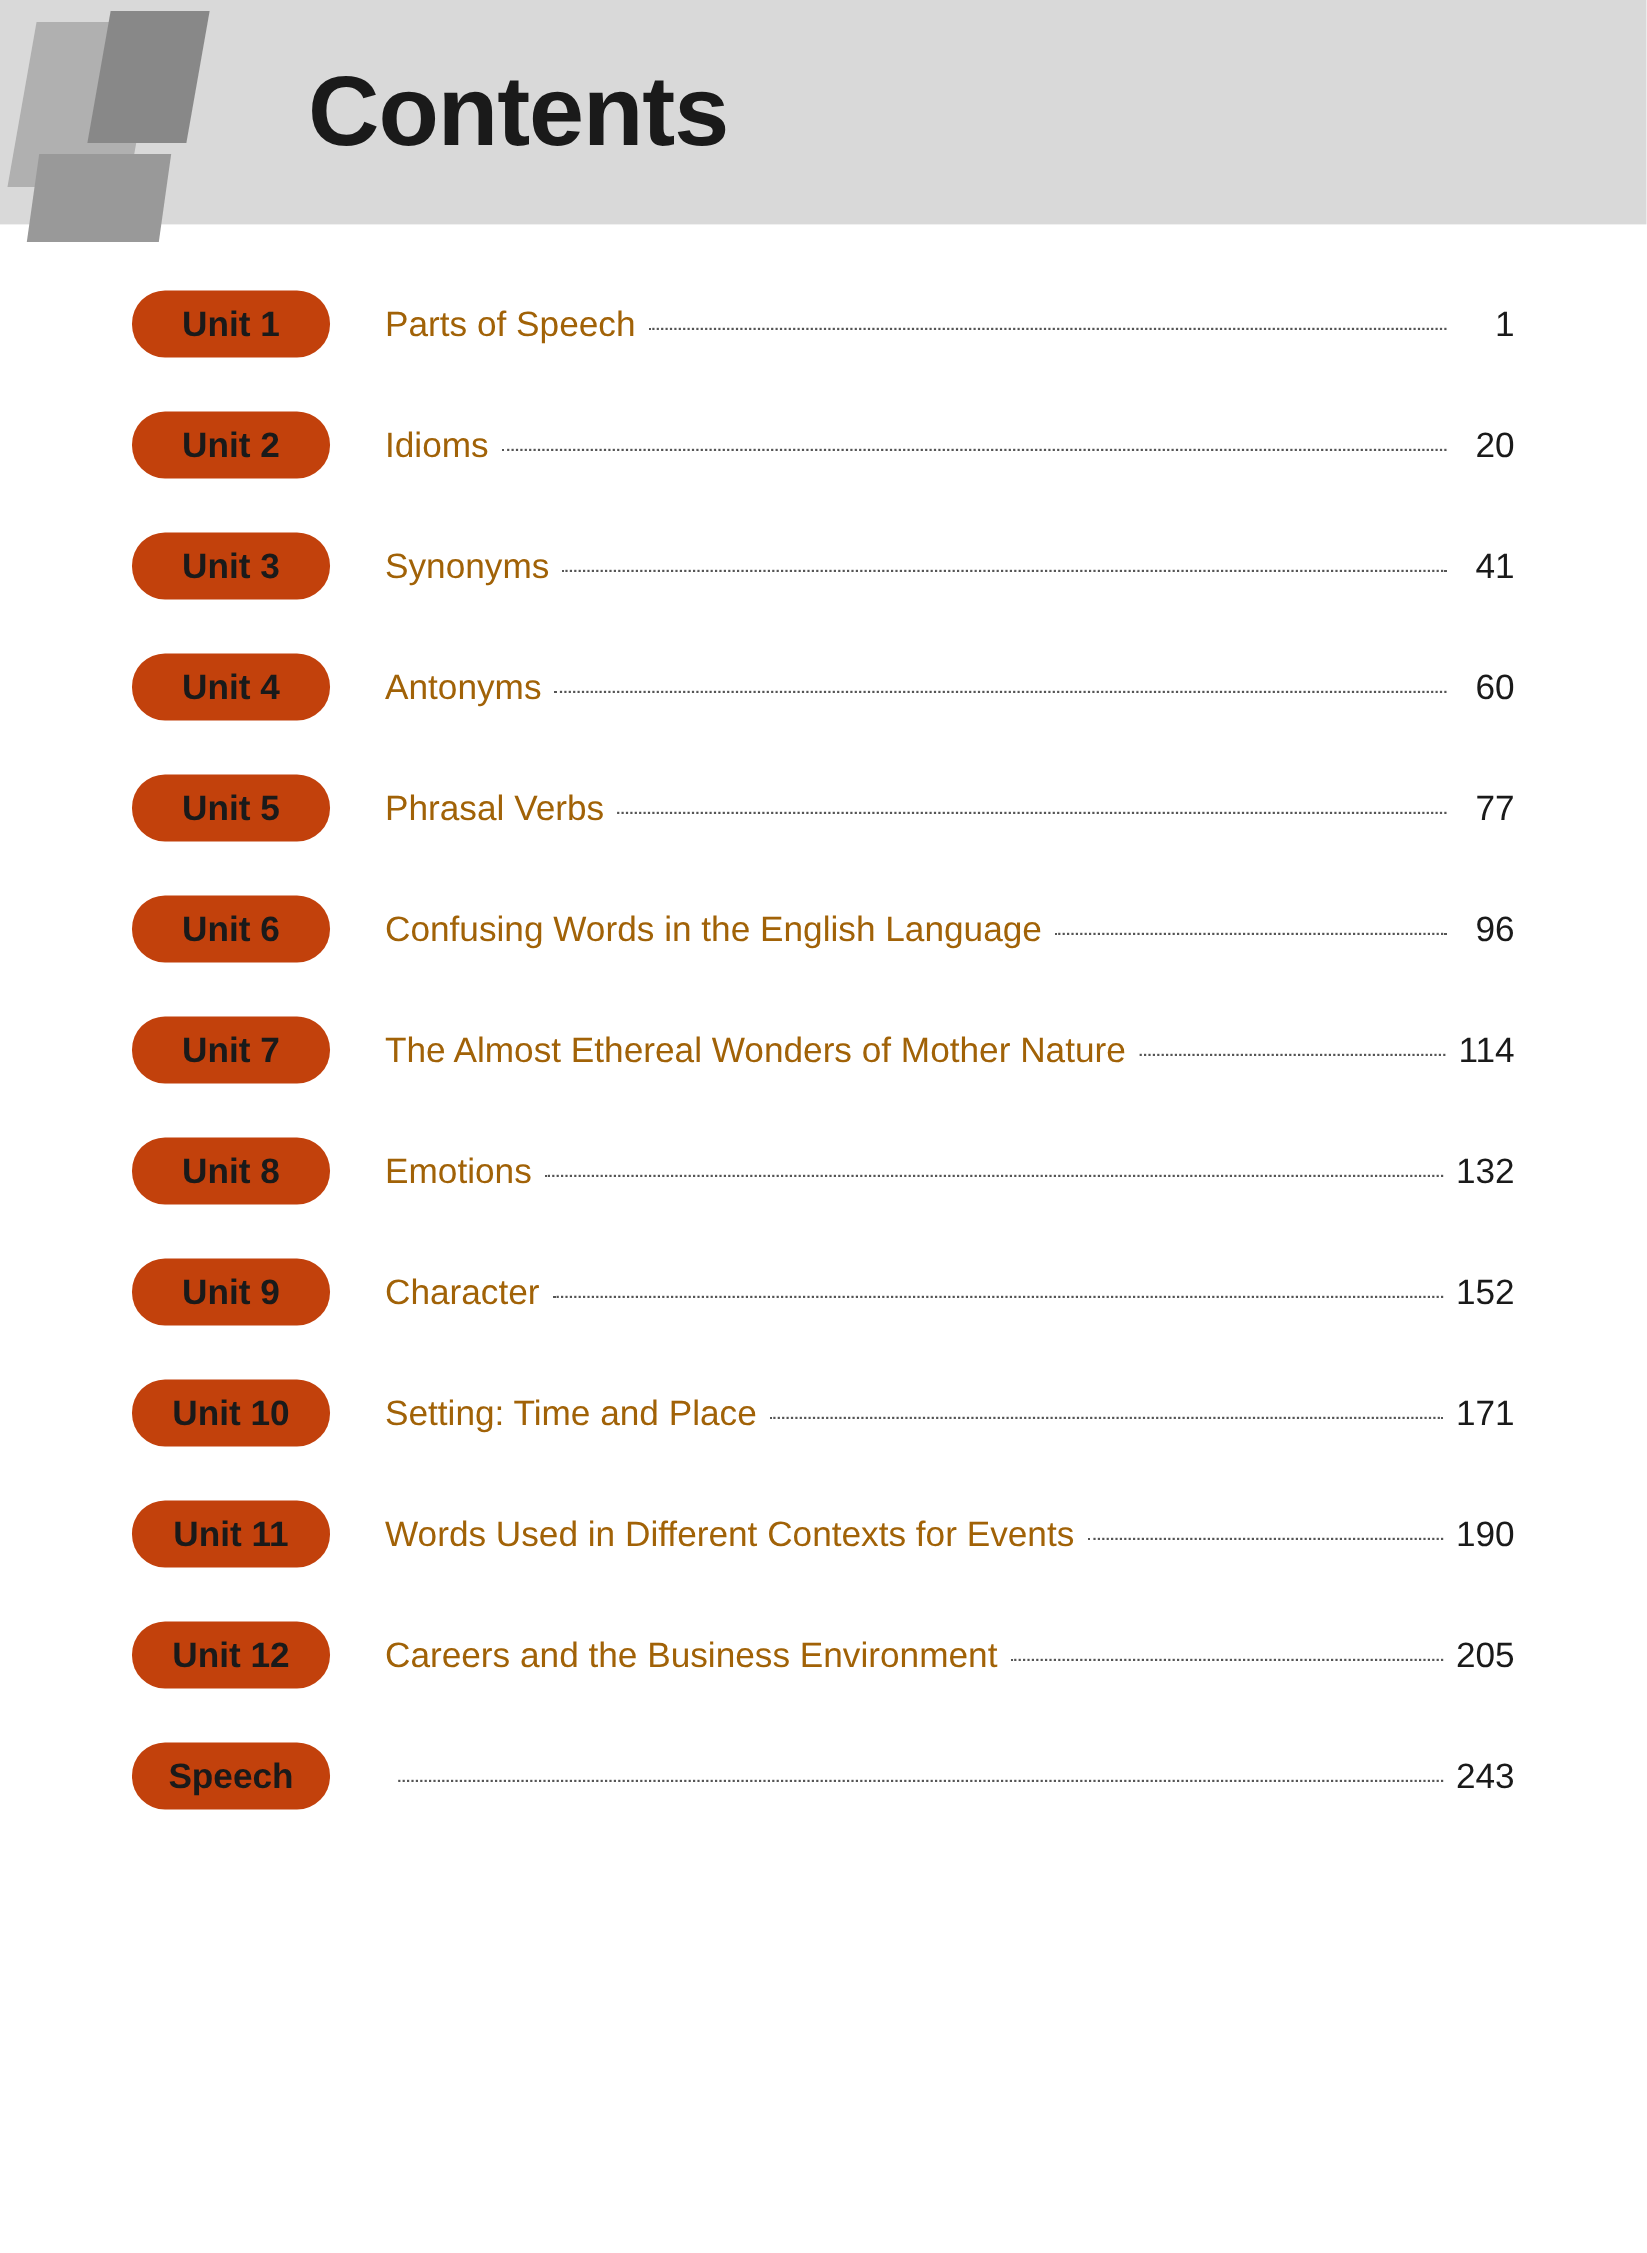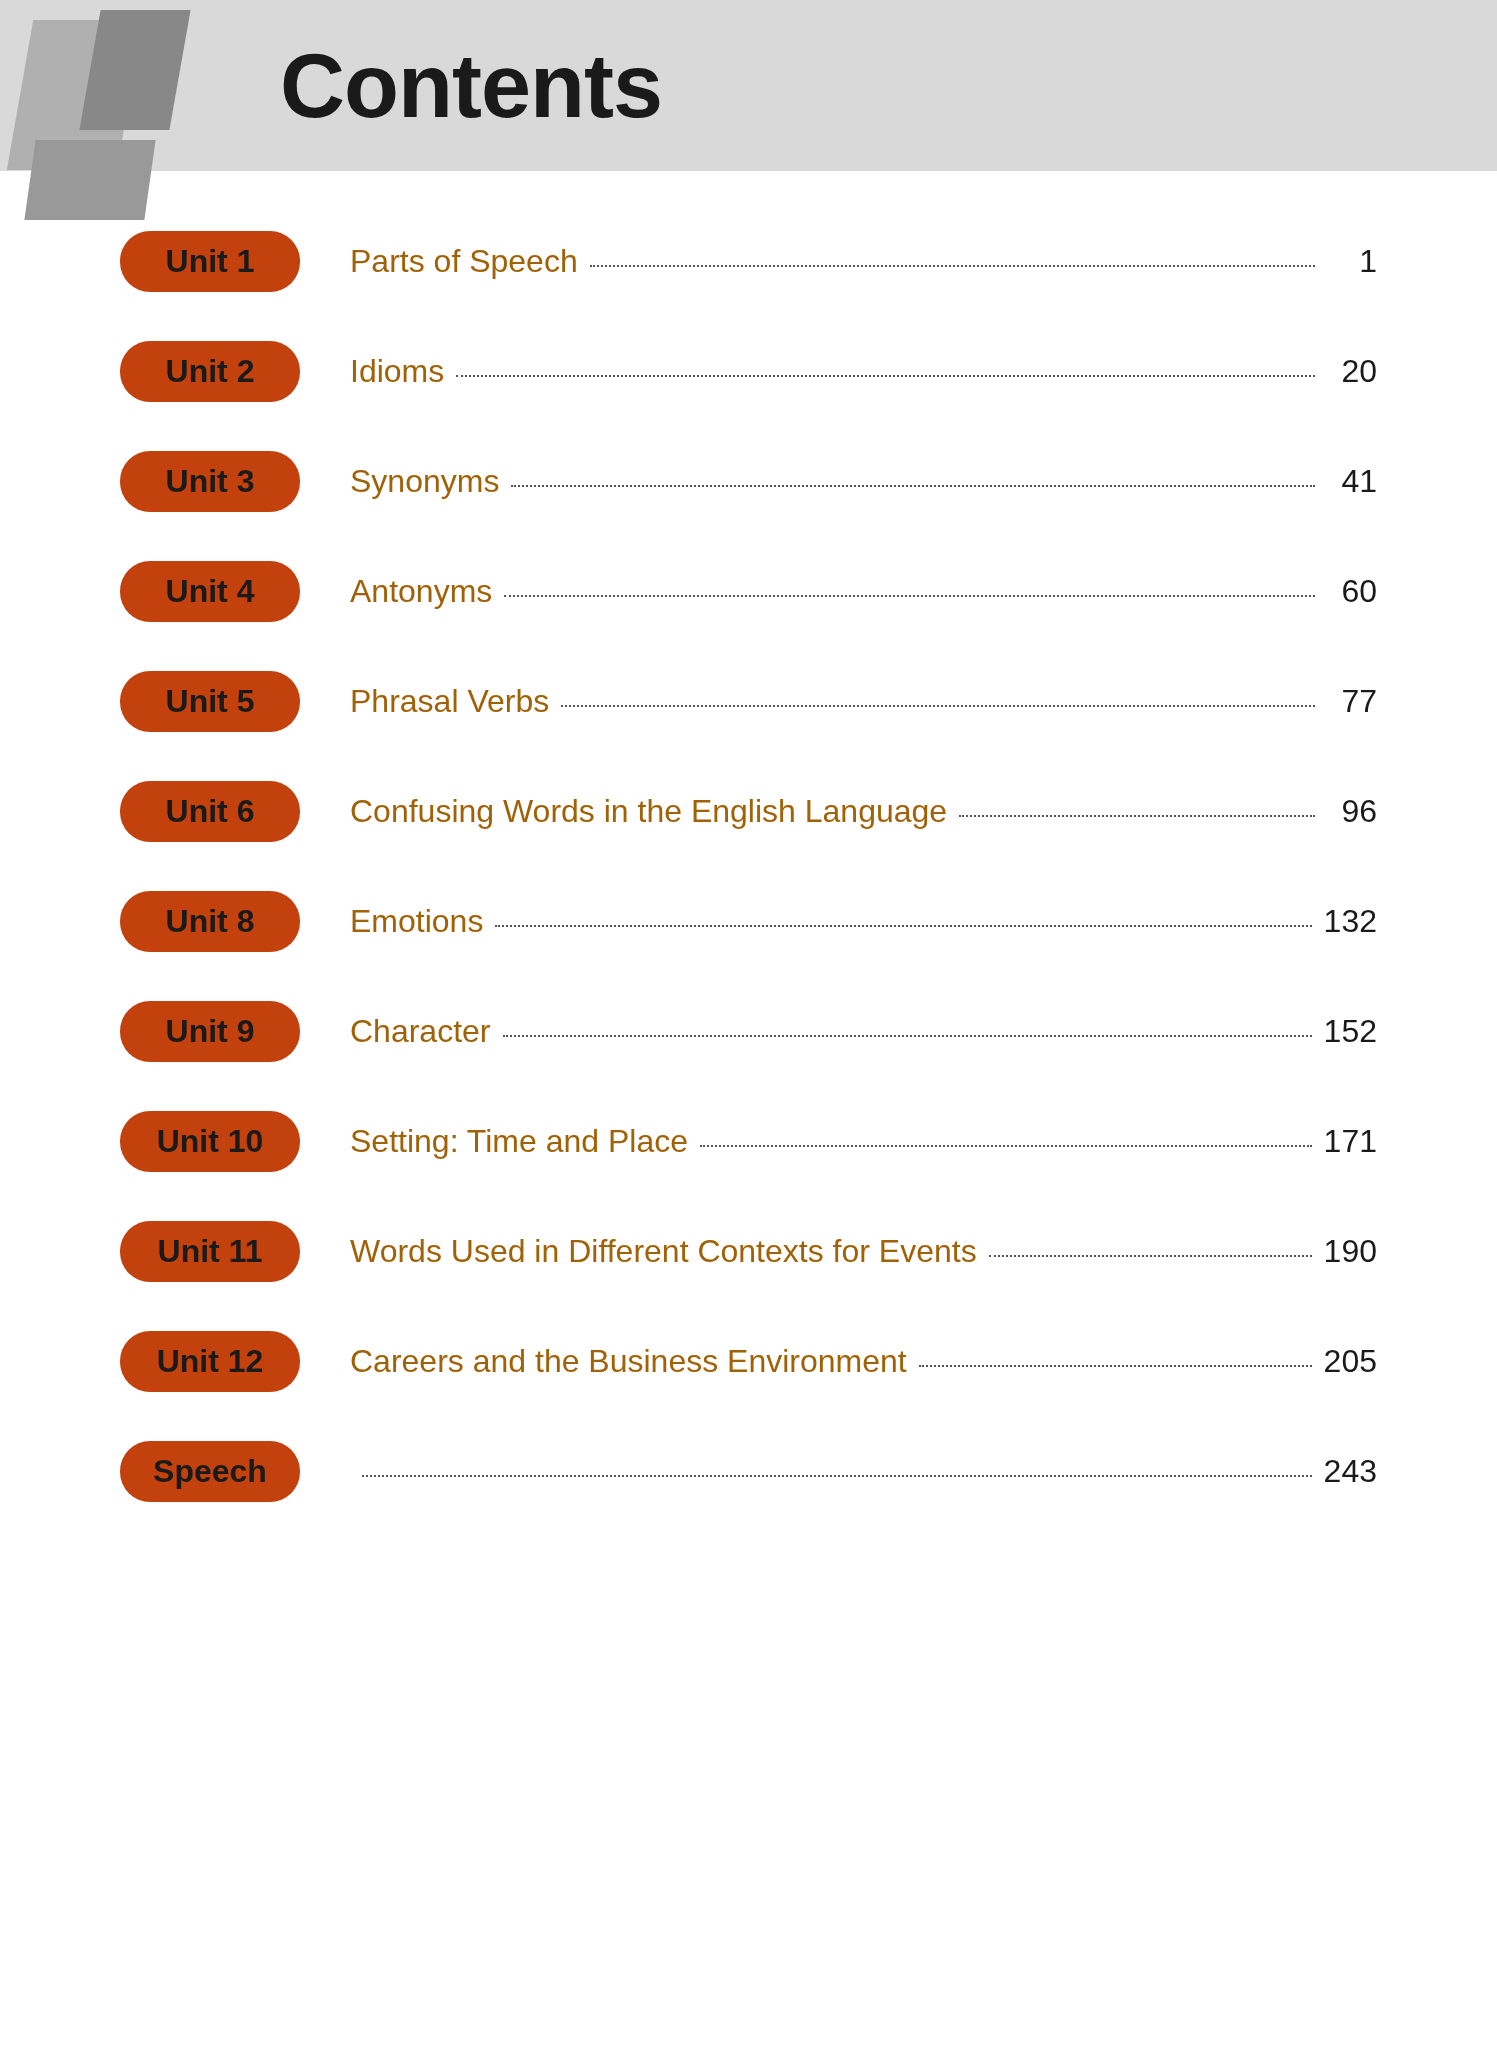--- a/index.html
+++ b/index.html
@@ -14,21 +14,21 @@
       width: 1497px;
       min-height: 2048px;
       position: relative;
       overflow-x: hidden;
     }
 
     
     .header {
       background: #d9d9d9;
       width: 100%;
-      height: 171px;
+      height: 204px;
       position: relative;
       display: flex;
       align-items: center;
     }
 
     .header-decoration {
       position: absolute;
       left: 0;
       top: 0;
       width: 260px;
@@ -191,20 +191,28 @@
     </div>
     <div class="toc-row">
       <div class="unit-badge">Unit 6</div>
       <div class="toc-entry">
         <span class="toc-title">Confusing Words in the English Language</span>
         <span class="toc-dots"></span>
         <span class="toc-page">96</span>
       </div>
     </div>
     <div class="toc-row">
+      <div class="unit-badge">Unit 7</div>
+      <div class="toc-entry">
+        <span class="toc-title">The Almost Ethereal Wonders of Mother Nature</span>
+        <span class="toc-dots"></span>
+        <span class="toc-page">114</span>
+      </div>
+    </div>
+    <div class="toc-row">
       <div class="unit-badge">Unit 8</div>
       <div class="toc-entry">
         <span class="toc-title">Emotions</span>
         <span class="toc-dots"></span>
         <span class="toc-page">132</span>
       </div>
     </div>
     <div class="toc-row">
       <div class="unit-badge">Unit 9</div>
       <div class="toc-entry">

